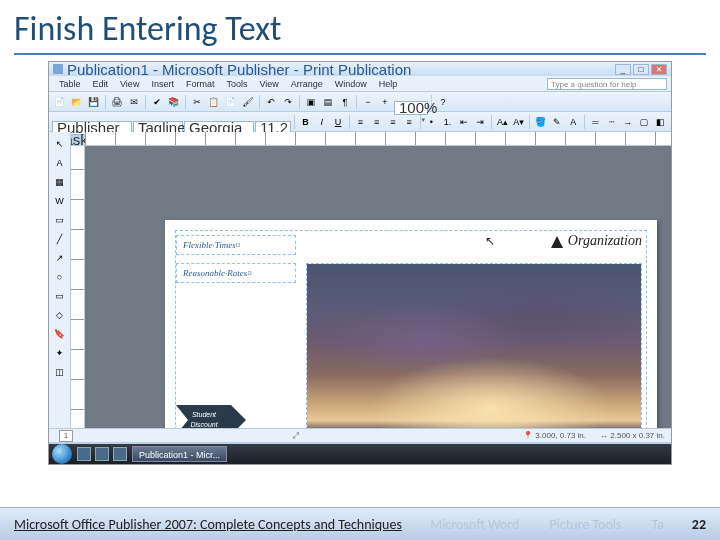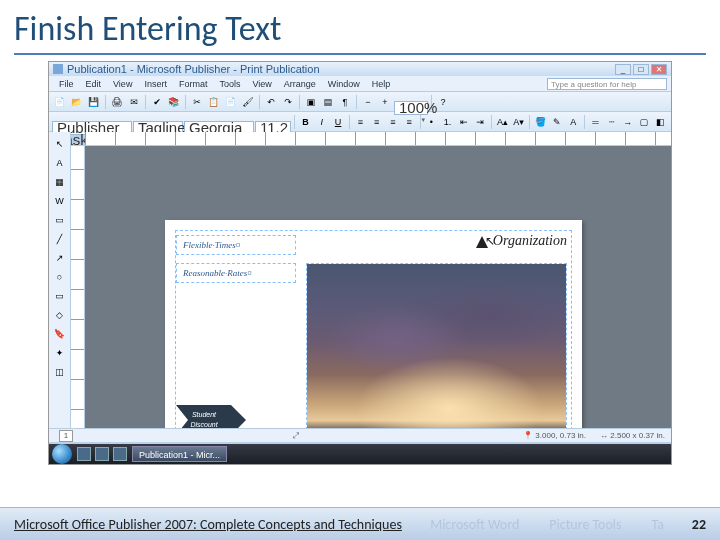--- a/index.html
+++ b/index.html
@@ -8,21 +8,21 @@
 
 .slide-title { font-size: 34px; color: #1f4e79; padding: 8px 14px 4px; font-weight: 400; }
 .title-rule { margin: 0 14px 6px; border: none; border-top: 2px solid #4a7ebb; }
 
 
 .shot { margin: 0 48px; width: 624px; height: 404px; border: 1px solid #999; background: #bcd1e8; font-family: Tahoma, Arial, sans-serif; font-size: 9px; position: relative; overflow: hidden; }
 
 
 .tb { height: 14px; background: linear-gradient(#e8f1fb,#c7dcf2); display: flex; align-items: center; padding: 0 4px; }
 .tb-ico { width: 10px; height: 10px; background: #7aa7d9; margin-right: 4px; }
-.tb-title { color: #2c5a8f; font-size: 11px; flex: 1; }
+.tb-title { color: #2c5a8f; font-size: 15px; flex: 1; }
 .tb-btns { display: flex; gap: 2px; }
 .tb-btn { width: 16px; height: 11px; background: #d8e6f5; border: 1px solid #9bb8d9; font-size: 8px; text-align: center; line-height: 9px; }
 .tb-btn.close { background: #d77; color: #fff; }
 
 
 .mb { height: 16px; background: #e8f1fb; display: flex; align-items: center; padding: 0 4px; border-bottom: 1px solid #b8cce0; }
 .mb span { padding: 0 6px; color: #234; cursor: default; }
 .ask { margin-left: auto; width: 120px; height: 12px; border: 1px solid #9bb8d9; background: #fff; font-size: 8px; color: #888; padding: 0 3px; line-height: 12px; }
 
 
@@ -36,21 +36,21 @@
 
 .ws { position: absolute; top: 70px; left: 0; right: 0; bottom: 24px; display: flex; }
 .sbar { width: 22px; background: #e8f1fb; border-right: 1px solid #b8cce0; display: flex; flex-direction: column; align-items: center; padding-top: 4px; gap: 3px; }
 .sbar .tbtn { width: 16px; height: 16px; }
 .canvas-wrap { flex: 1; position: relative; }
 .hr-ruler { height: 14px; background: #fff; border-bottom: 1px solid #b8cce0; margin-left: 14px; font-size: 7px; color: #666; background-image: repeating-linear-gradient(90deg,#999 0,#999 1px,transparent 1px,transparent 30px); }
 .vr-ruler { position: absolute; left: 0; top: 14px; bottom: 0; width: 14px; background: #fff; border-right: 1px solid #b8cce0; background-image: repeating-linear-gradient(0deg,#999 0,#999 1px,transparent 1px,transparent 30px); }
 .canvas { position: absolute; left: 14px; right: 0; top: 14px; bottom: 0; background: #6f7a85; overflow: hidden; }
 
 
-.page { position: absolute; left: 80px; top: 74px; width: 417px; height: 230px; background: #fff; box-shadow: 2px 2px 4px rgba(0,0,0,.3); }
+.page { position: absolute; left: 80px; top: 74px; width: 492px; height: 230px; background: #fff; box-shadow: 2px 2px 4px rgba(0,0,0,.3); }
 .margin { position: absolute; left: 10px; top: 10px; right: 10px; bottom: 10px; border: 1px dashed #88c0ff; }
 
 
 .bluecol { position: absolute; left: 0; top: 0; width: 120px; height: 100%; display: flex; flex-direction: column; gap: 8px; padding: 4px 0; }
 .box { border: 1px dashed #88c0ff; padding: 4px 6px; font-size: 9px; color: #2c5a8f; font-style: italic; font-family: Georgia, serif; }
 .box.small { font-size: 8px; }
 .badge { width: 70px; height: 30px; position: relative; margin-top: auto; }
 .badge svg { width: 100%; height: 100%; }
 
 
@@ -96,21 +96,21 @@
     <div class="tb-ico"></div>
     <div class="tb-title">Publication1 - Microsoft Publisher - Print Publication</div>
     <div class="tb-btns">
       <div class="tb-btn">_</div>
       <div class="tb-btn">□</div>
       <div class="tb-btn close">✕</div>
     </div>
   </div>
 
   <div class="mb">
-    <span>File</span>
+    <span>Table</span>
     <span>Edit</span>
     <span>View</span>
     <span>Insert</span>
     <span>Format</span>
     <span>Tools</span>
     <span>View</span>
     <span>Arrange</span>
     <span>Window</span>
     <span>Help</span>
     <div class="ask">Type a question for help</div>

